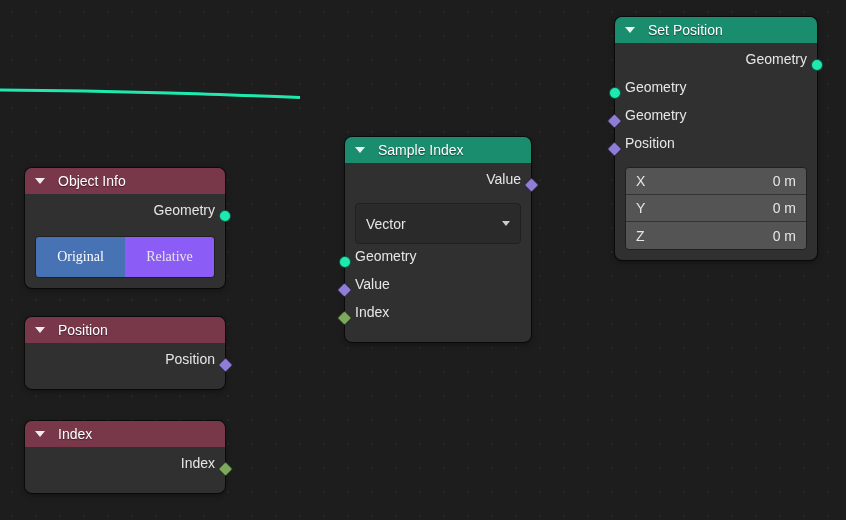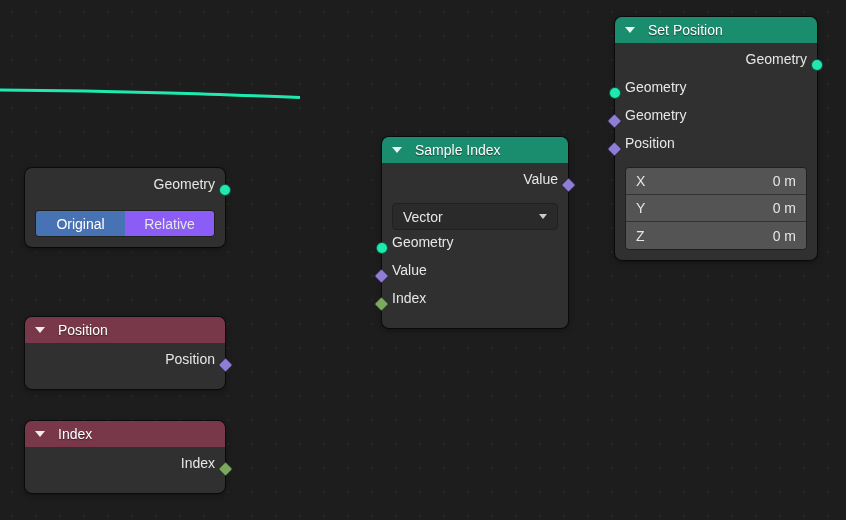--- a/index.html
+++ b/index.html
@@ -55,36 +55,36 @@
     top:50%; transform:translateY(-50%);
     border:1px solid rgba(0,0,0,.6);
   }
   .sock.out { right:-16px; }
   .sock.in  { left:-16px; }
   .sock.geo { background:#1eeab0; }
   .sock.dia { border-radius:2px; width:11px; height:11px; transform:translateY(-50%) rotate(45deg); }
   .sock.dia.pur { background:#8f7dd6; }
   .sock.dia.grn { background:#7da95f; }
   .sel {
-    height:27px; background:#2a2a2a; border:1px solid #202020;
+    height:41px; background:#2a2a2a; border:1px solid #202020;
     border-radius:4px;
     display:flex; align-items:center; justify-content:space-between;
     padding:0 10px; margin:4px 0;
     cursor:pointer;
     gap:48px;
   }
   .sel .dd {
     width:0;height:0;
     border-left:4px solid transparent;
     border-right:4px solid transparent;
     border-top:5px solid #ccc;
   }
   .toggle {
-    display:flex; height:27px; margin-top:6px;
-    border-radius:4px; overflow:hidden; border:1px solid #202020;
+    display:flex; height:42px; margin-top:6px;
+    border-radius:4px; overflow:hidden; border:1px solid #202020;font-family:Liberation Serif, serif;
   }
   .toggle div {
     flex:1; display:flex; align-items:center; justify-content:center;
     background:#8b5cf6; cursor:pointer;
   }
   .toggle div.on { background:#4772b3; color:#fff; }
   .cb {
     width:16px; height:16px; border-radius:3px;
     background:#555; border:1px solid #333; margin-right:8px;
     cursor:pointer;
@@ -117,20 +117,24 @@
 
   <path d="M 237 472 C 310 472, 300 415, 355 415" stroke="#6d8a52" stroke-width="2" fill="none"></path>
 
   <path d="M 558 186 C 590 186, 580 172, 609 172" stroke="#6b6ab8" stroke-width="2" fill="none"></path>
 
   <path d="M 832 67 L 860 67" stroke="#1eeab0" stroke-width="3" fill="none"></path>
   <circle cx="832" cy="67" r="6" fill="#1eeab0"></circle>
 </svg>
 
 <div class="node" style="left:25px; top:168px; width:200px;">
+  <div class="hdr red">
+    <span class="chev"></span>
+    <span>Object Info</span>
+  </div>
   <div class="body">
     <div class="row rt">
       <span>Geometry</span>
       <span class="sock out geo"></span>
     </div>
     <div class="toggle">
       <div class="on">Original</div>
       <div>Relative</div>
     </div>
   </div>
@@ -155,21 +159,21 @@
     <span>Index</span>
   </div>
   <div class="body">
     <div class="row rt">
       <span>Index</span>
       <span class="sock out dia grn"></span>
     </div>
   </div>
 </div>
 
-<div class="node" style="left:382px; top:137px; width:186px;">
+<div class="node" style="left:345px; top:137px; width:186px;">
   <div class="hdr teal">
     <span class="chev"></span>
     <span>Sample Index</span>
   </div>
   <div class="body">
     <div class="row rt">
       <span>Value</span>
       <span class="sock out dia pur"></span>
     </div>
     <div class="sel">

